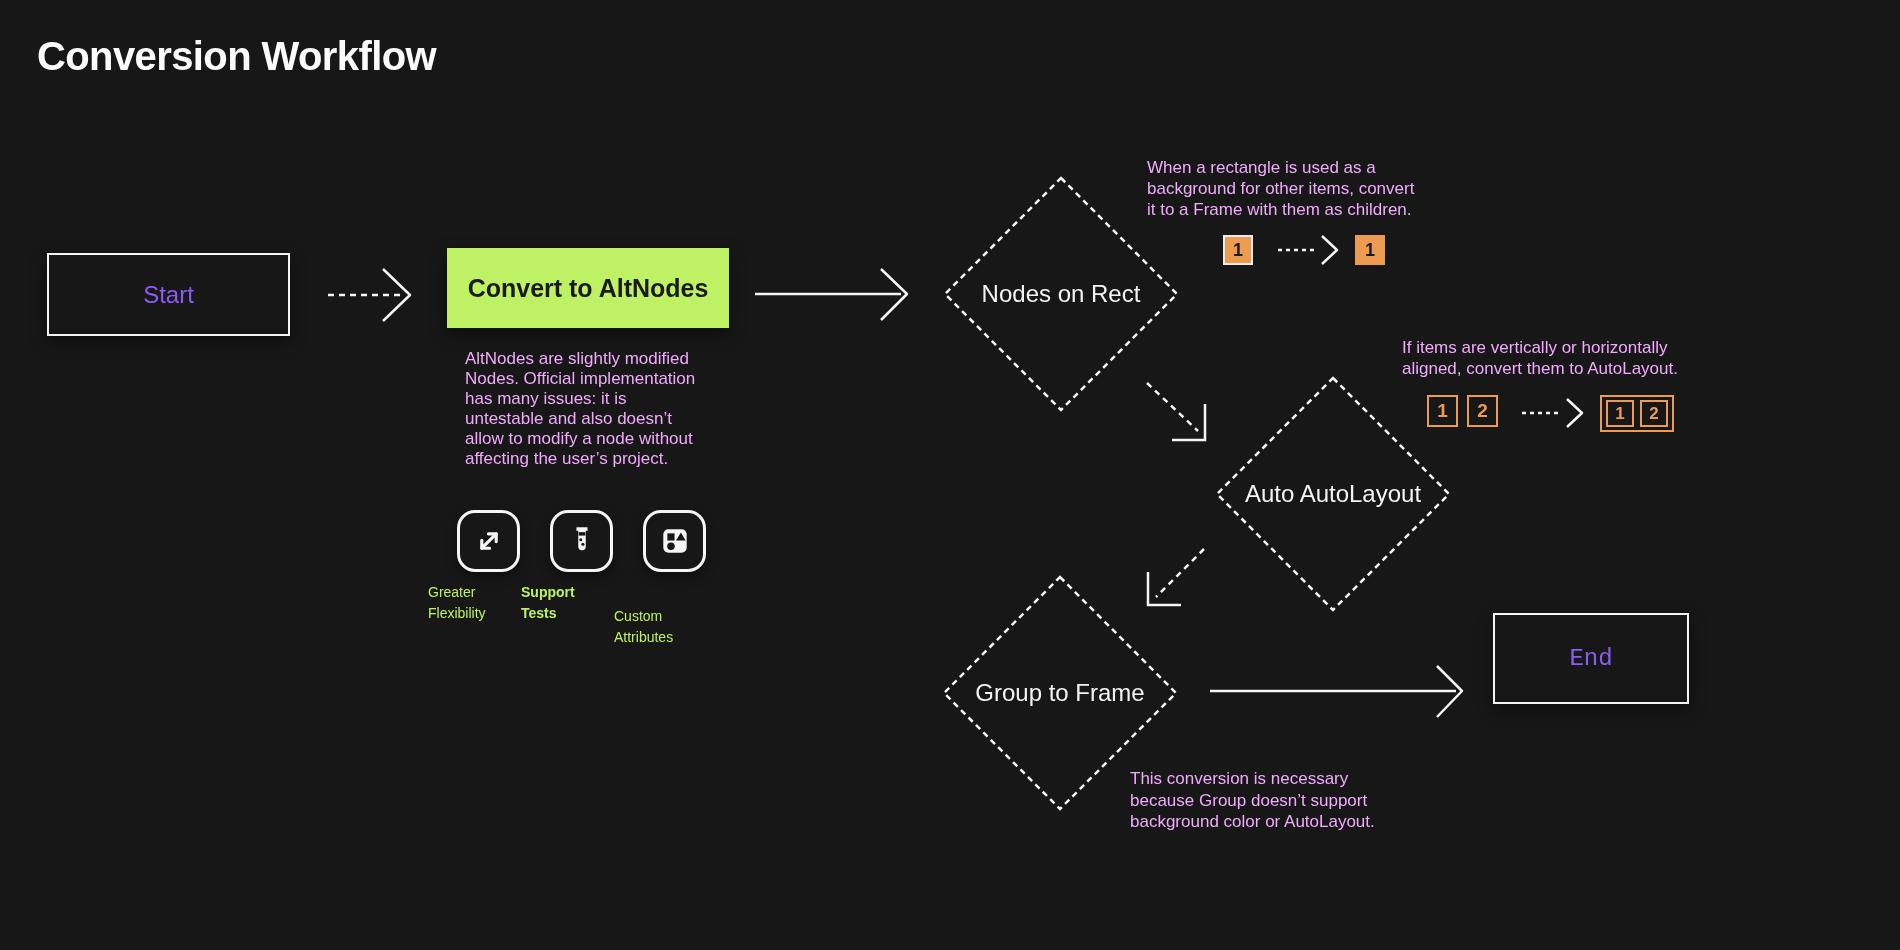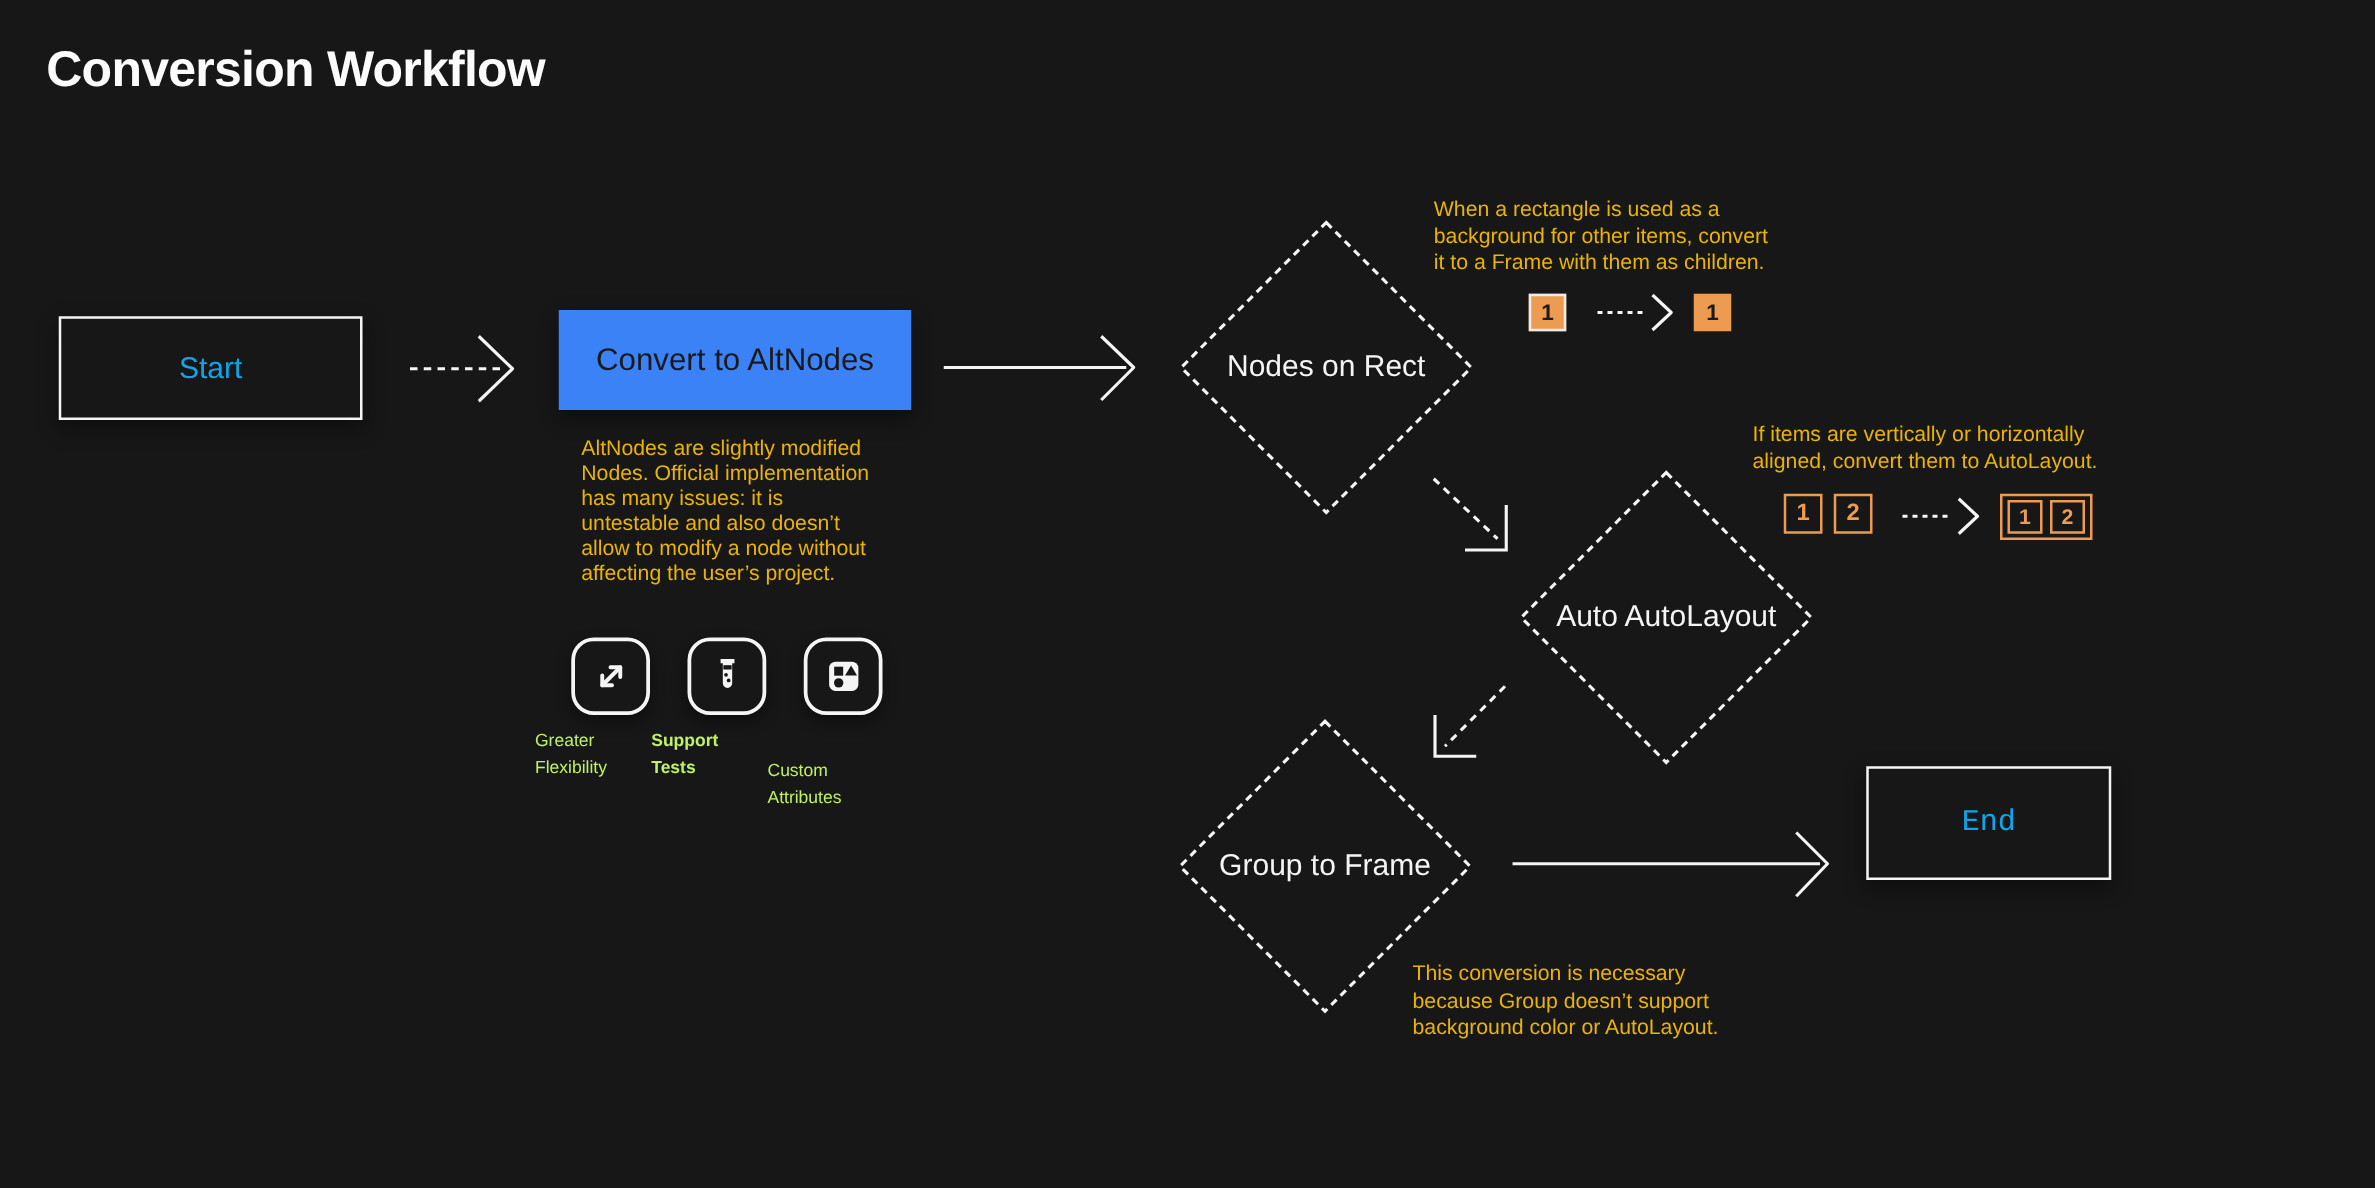--- a/index.html
+++ b/index.html
@@ -14,43 +14,43 @@
   .lines { position: absolute; left: 0; top: 0; }
 
   .title {
     position: absolute; left: 37px; top: 34px;
     font-size: 40px; font-weight: 800; letter-spacing: -0.6px;
     color: #FBFBFB;
   }
 
   .node {
     position: absolute; display: flex; align-items: center; justify-content: center;
-    font-size: 24px; color: #0ea5e9;
+    font-size: 24px; color: #8b5cf6;
     box-shadow: 0 6px 16px rgba(0,0,0,0.45);
   }
   .rect-node { border: 2px solid #F5F5F5; background: #171717; }
   .start-node { left: 47px; top: 253px; width: 243px; height: 83px; }
   .end-node  { left: 1493px; top: 613px; width: 196px; height: 91px; font-family: Liberation Mono, monospace; }
   .orange-node {
     left: 447px; top: 248px; width: 282px; height: 80px;
-    background: #3b82f6; color: #1A1A1A; font-weight: 400; font-size: 25px;
+    background: #bef264; color: #1A1A1A; font-weight: 700; font-size: 25px;
   }
 
   .diamond-label {
     position: absolute; width: 240px; height: 36px;
     display: flex; align-items: center; justify-content: center;
     font-size: 24px; color: #F4F4F4; white-space: nowrap;
   }
   .dl-rect  { left: 941px;  top: 276px; text-align: right; }
   .dl-auto  { left: 1213px; top: 476px; }
   .dl-group { left: 940px;  top: 675px; }
 
   .para {
     position: absolute; font-size: 17px; line-height: 21px;
-    color: #eab308; white-space: pre-line;
+    color: #f0abfc; white-space: pre-line;
   }
   .desc  { left: 465px;  top: 349px; width: 300px; line-height: 20px; }
   .note1 { left: 1147px; top: 157px; width: 420px; }
   .note2 { left: 1402px; top: 337px; width: 420px; }
   .note3 { left: 1130px; top: 768px; width: 360px; line-height: 21.5px; }
 
   .feature-icon-box {
     position: absolute; top: 510px; width: 63px; height: 62px;
     border: 3px solid #F5F5F5; border-radius: 18px;
     display: flex; align-items: center; justify-content: center;

